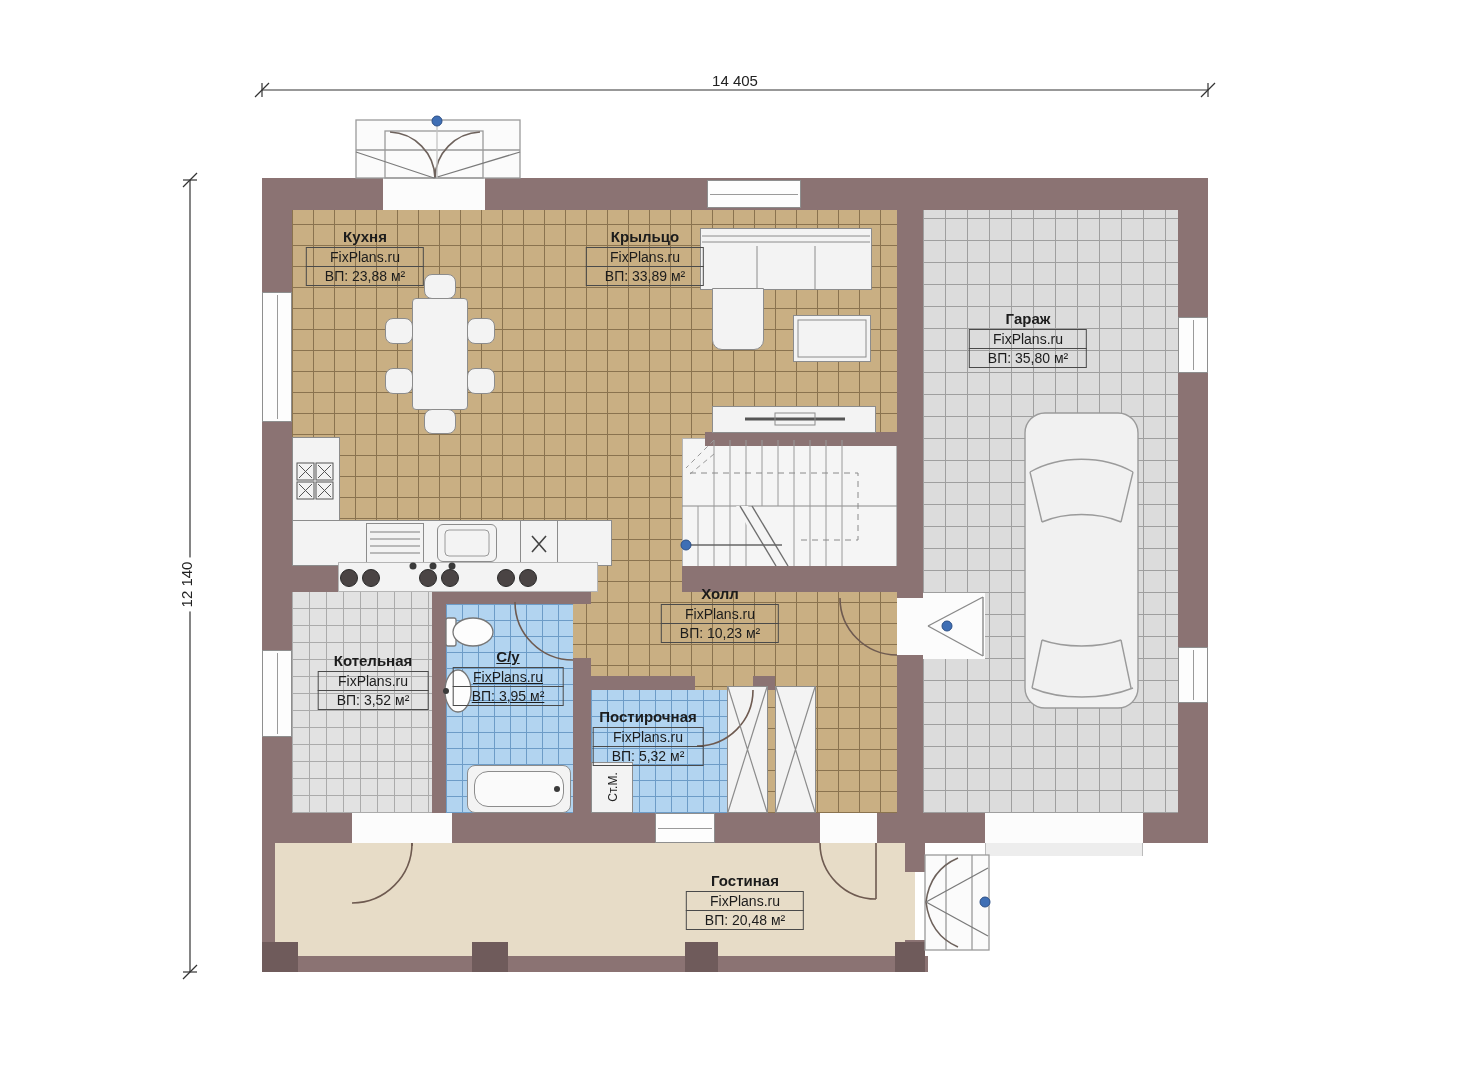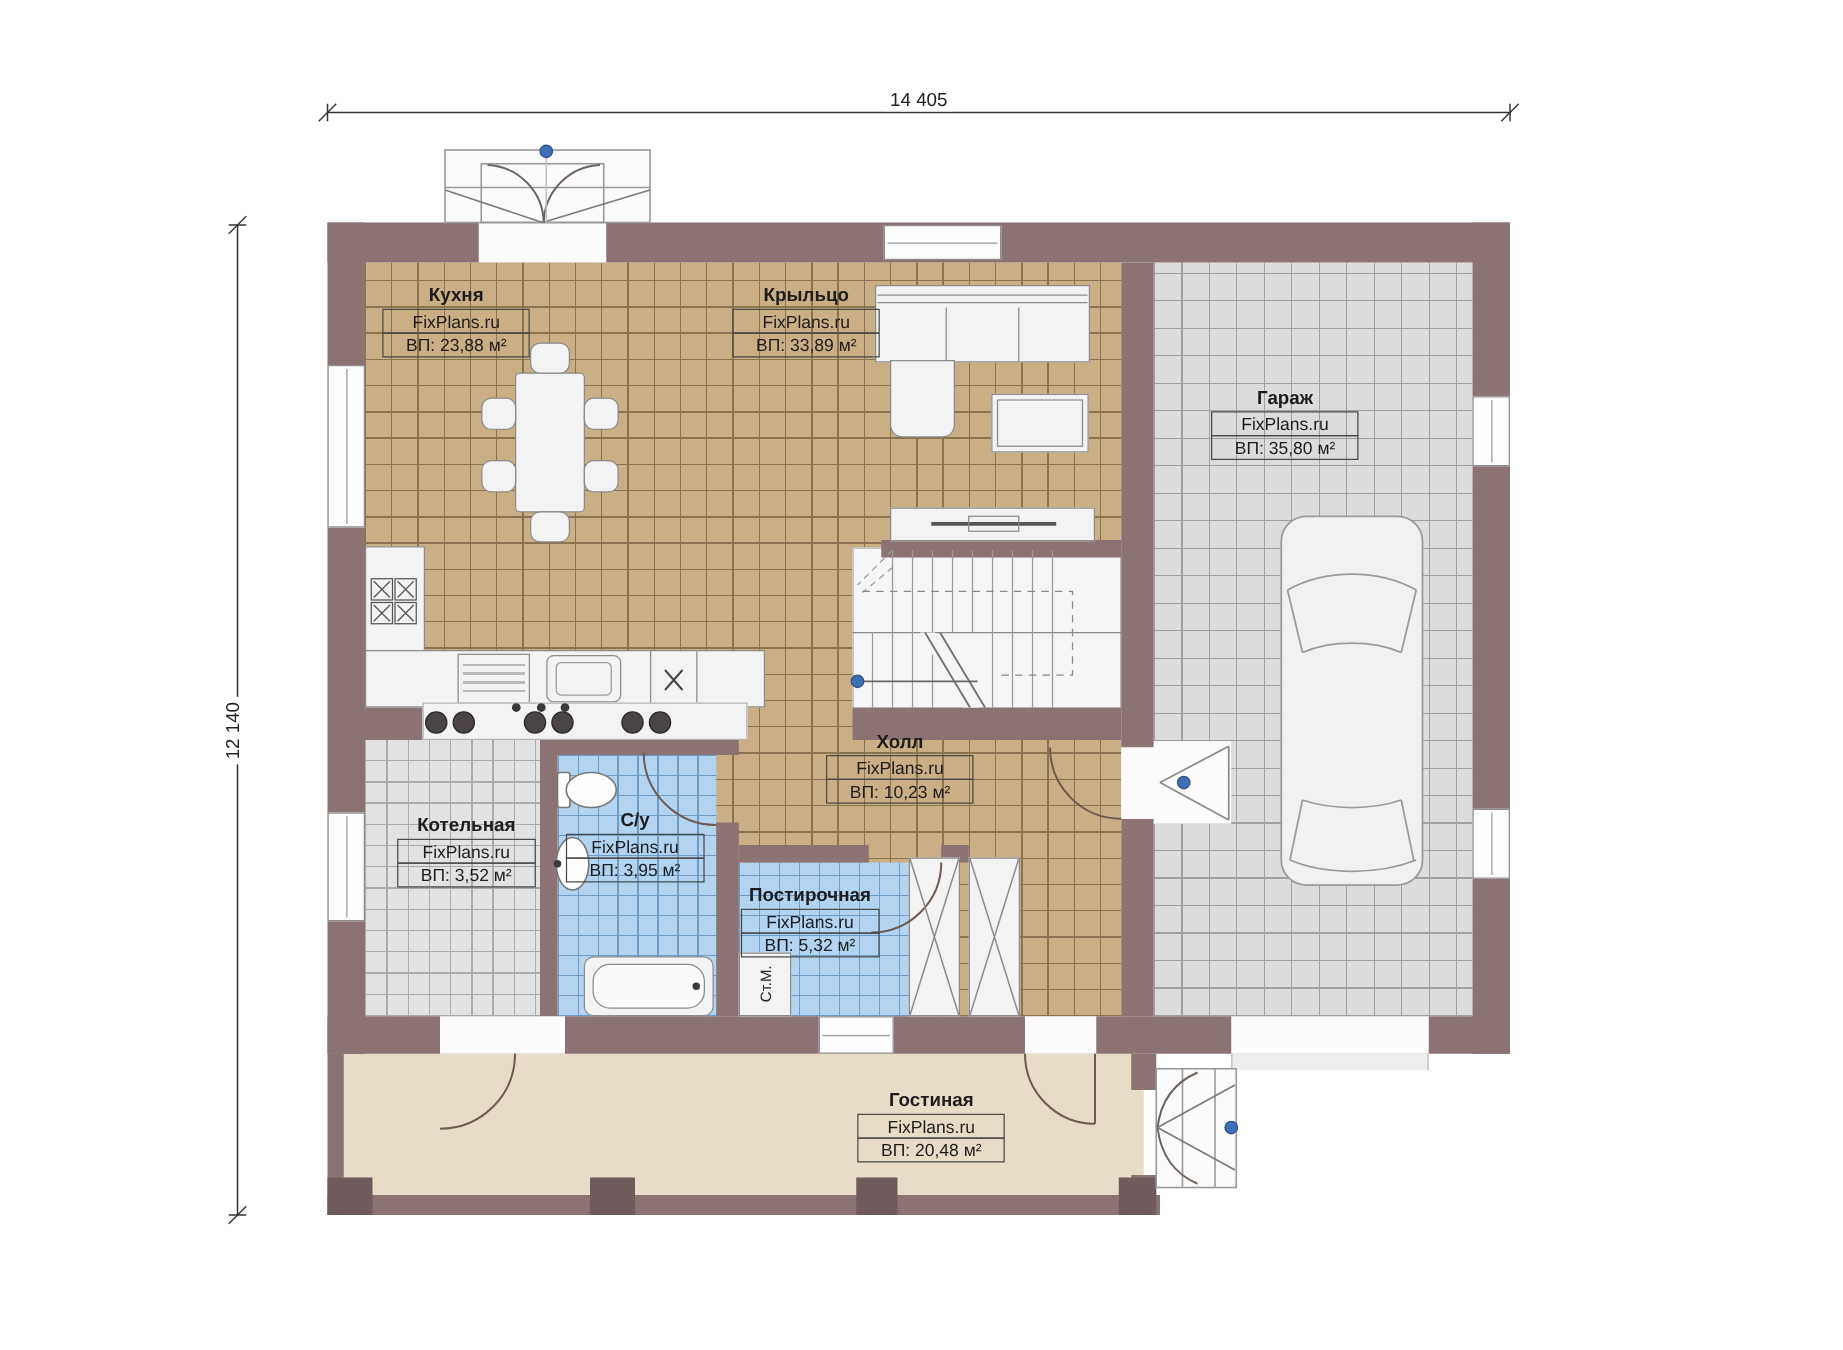--- a/index.html
+++ b/index.html
@@ -285,21 +285,21 @@
   <div class="room-label" style="left:720px;top:585px;">
     <div class="room-name">Холл</div>
     <div class="room-box">FixPlans.ru</div>
     <div class="room-box">ВП: 10,23 м²</div>
   </div>
   <div class="room-label" style="left:373px;top:652px;">
     <div class="room-name">Котельная</div>
     <div class="room-box">FixPlans.ru</div>
     <div class="room-box">ВП: 3,52 м²</div>
   </div>
-  <div class="room-label" style="left:508px;top:648px;">
+  <div class="room-label" style="left:508px;top:648px;text-decoration:underline;">
     <div class="room-name">С/у</div>
     <div class="room-box">FixPlans.ru</div>
     <div class="room-box">ВП: 3,95 м²</div>
   </div>
   <div class="room-label" style="left:648px;top:708px;">
     <div class="room-name">Постирочная</div>
     <div class="room-box">FixPlans.ru</div>
     <div class="room-box">ВП: 5,32 м²</div>
   </div>
   <div class="room-label" style="left:745px;top:872px;">

